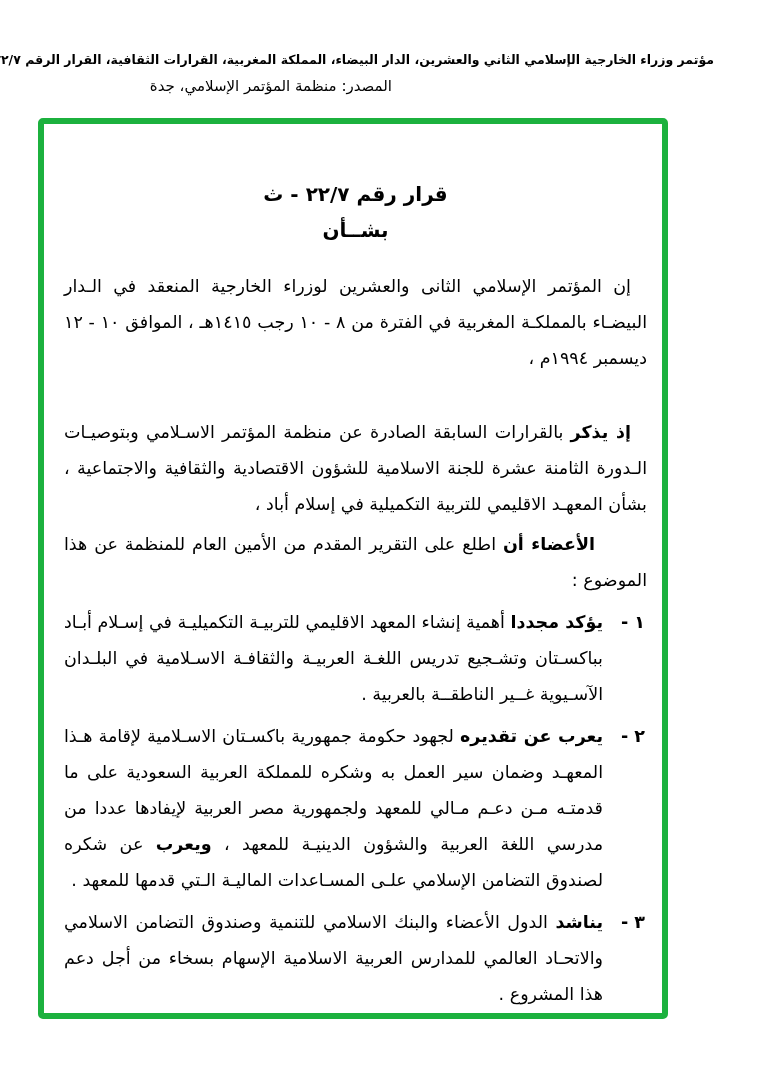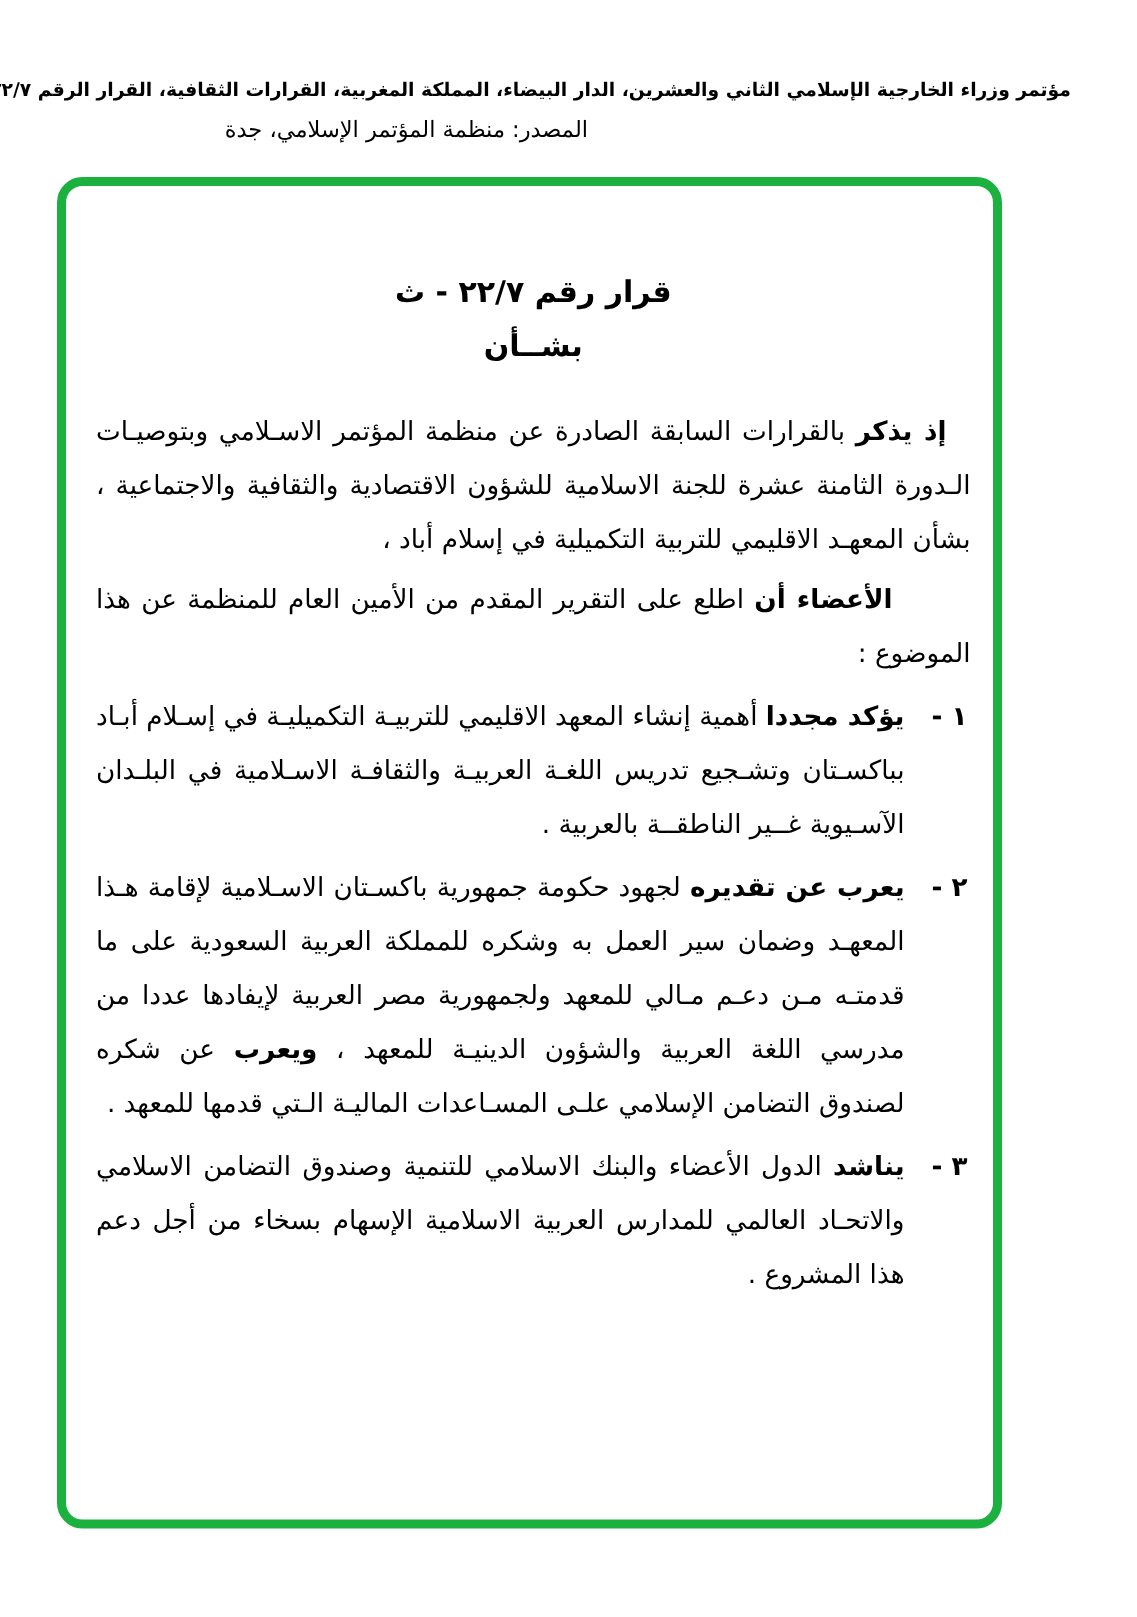--- a/index.html
+++ b/index.html
@@ -34,42 +34,42 @@
     margin-top: 10px;
     margin-right: 322px;
     white-space: nowrap;
   }
   
   .frame {
     position: absolute;
     left: 38px; top: 118px;
     width: 630px; height: 901px;
     border: 6px solid #1cb13e;
-    border-radius: 17px;
+    border-radius: 5px;
     padding: 26px 15px 0 20px;
     overflow: hidden;
     background: #fff;
   }
   .title-block {
     text-align: center;
     margin-top: 26px;
     margin-bottom: 20px;
   }
   .title-block .t-line {
     font-size: 20px;
     font-weight: bold;
     line-height: 36px;
   }
   .para {
     font-size: 17.5px;
     line-height: 36px;
     text-align: justify;
   }
   .para.indent   { text-indent: 16px; margin-top: 20px; }
-  .para.recall   { text-indent: 16px; margin-top: 22px; }
+  .para.recall   { text-indent: 16px; margin-top: 38px; }
   .para.report   { text-indent: 52px; margin-top: 4px; }
   .b { font-weight: bold; }
   .items { margin-top: 6px; }
   .item {
     position: relative;
     padding-right: 44px;
     font-size: 17.5px;
     line-height: 36px;
     text-align: justify;
     margin-top: 6px;
@@ -91,20 +91,23 @@
     <div class="h-line2">المصدر: منظمة المؤتمر الإسلامي، جدة</div>
   </div>
 
   <div class="frame" style="border-color: rgb(28, 177, 62);">
 
     <div class="title-block">
       <div class="t-line">قرار رقم ٢٢/٧ - ث</div>
       <div class="t-line">بشــأن</div>
     </div>
 
+    <p class="para indent">
+      <span>إن المؤتمر الإسلامي الثانى والعشرين لوزراء الخارجية المنعقد في الـدار البيضـاء بالمملكـة المغربية في الفترة من ٨ - ١٠ رجب ١٤١٥هـ ، الموافق ١٠ - ١٢ ديسمبر ١٩٩٤م ،</span>
+    </p>
 
     <p class="para recall">
       <span class="b">إذ يذكر</span><span> بالقرارات السابقة الصادرة عن منظمة المؤتمر الاسـلامي وبتوصيـات الـدورة الثامنة عشرة للجنة الاسلامية للشؤون الاقتصادية والثقافية والاجتماعية ، بشأن المعهـد الاقليمي للتربية التكميلية في إسلام أباد ،</span>
     </p>
 
     <p class="para report">
       <span class="b">الأعضاء أن</span><span> اطلع على التقرير المقدم من الأمين العام للمنظمة عن هذا الموضوع :</span>
     </p>
 
     <div class="items">

